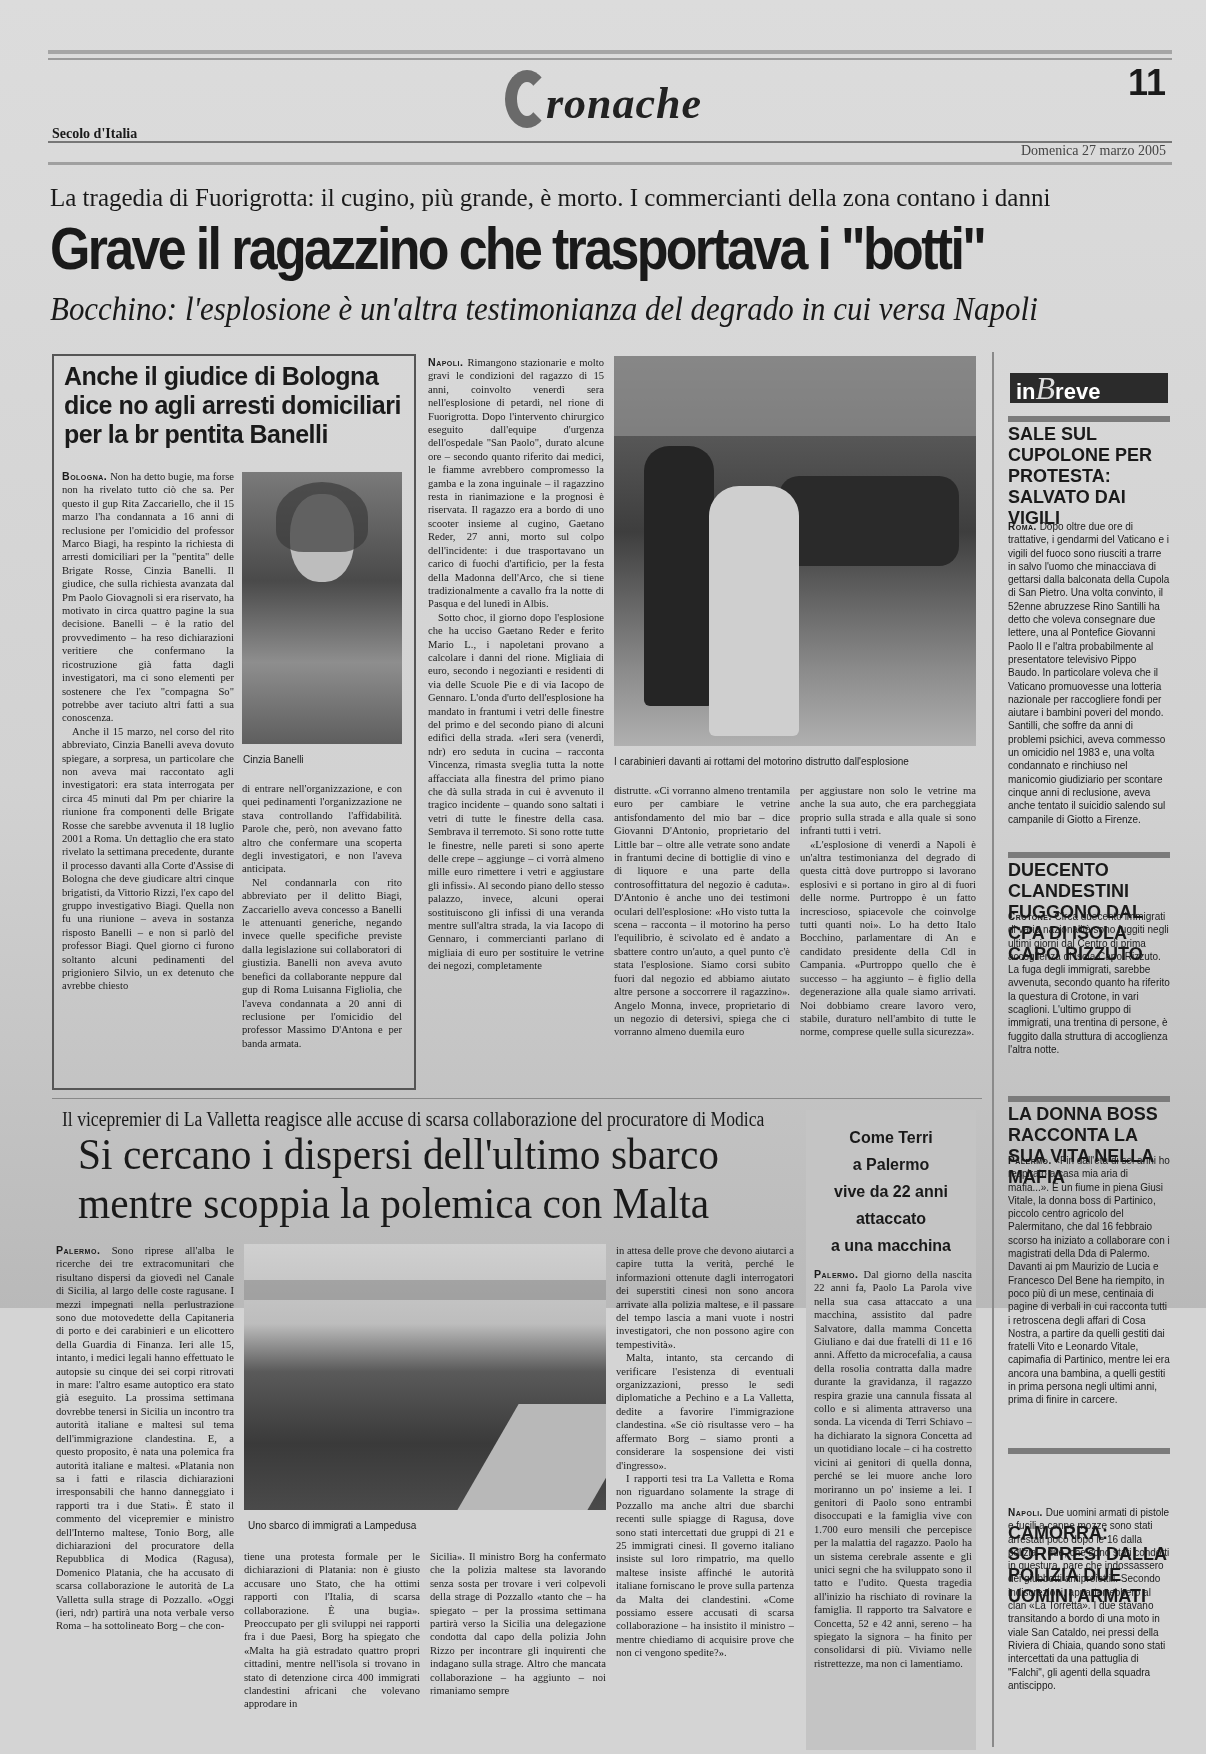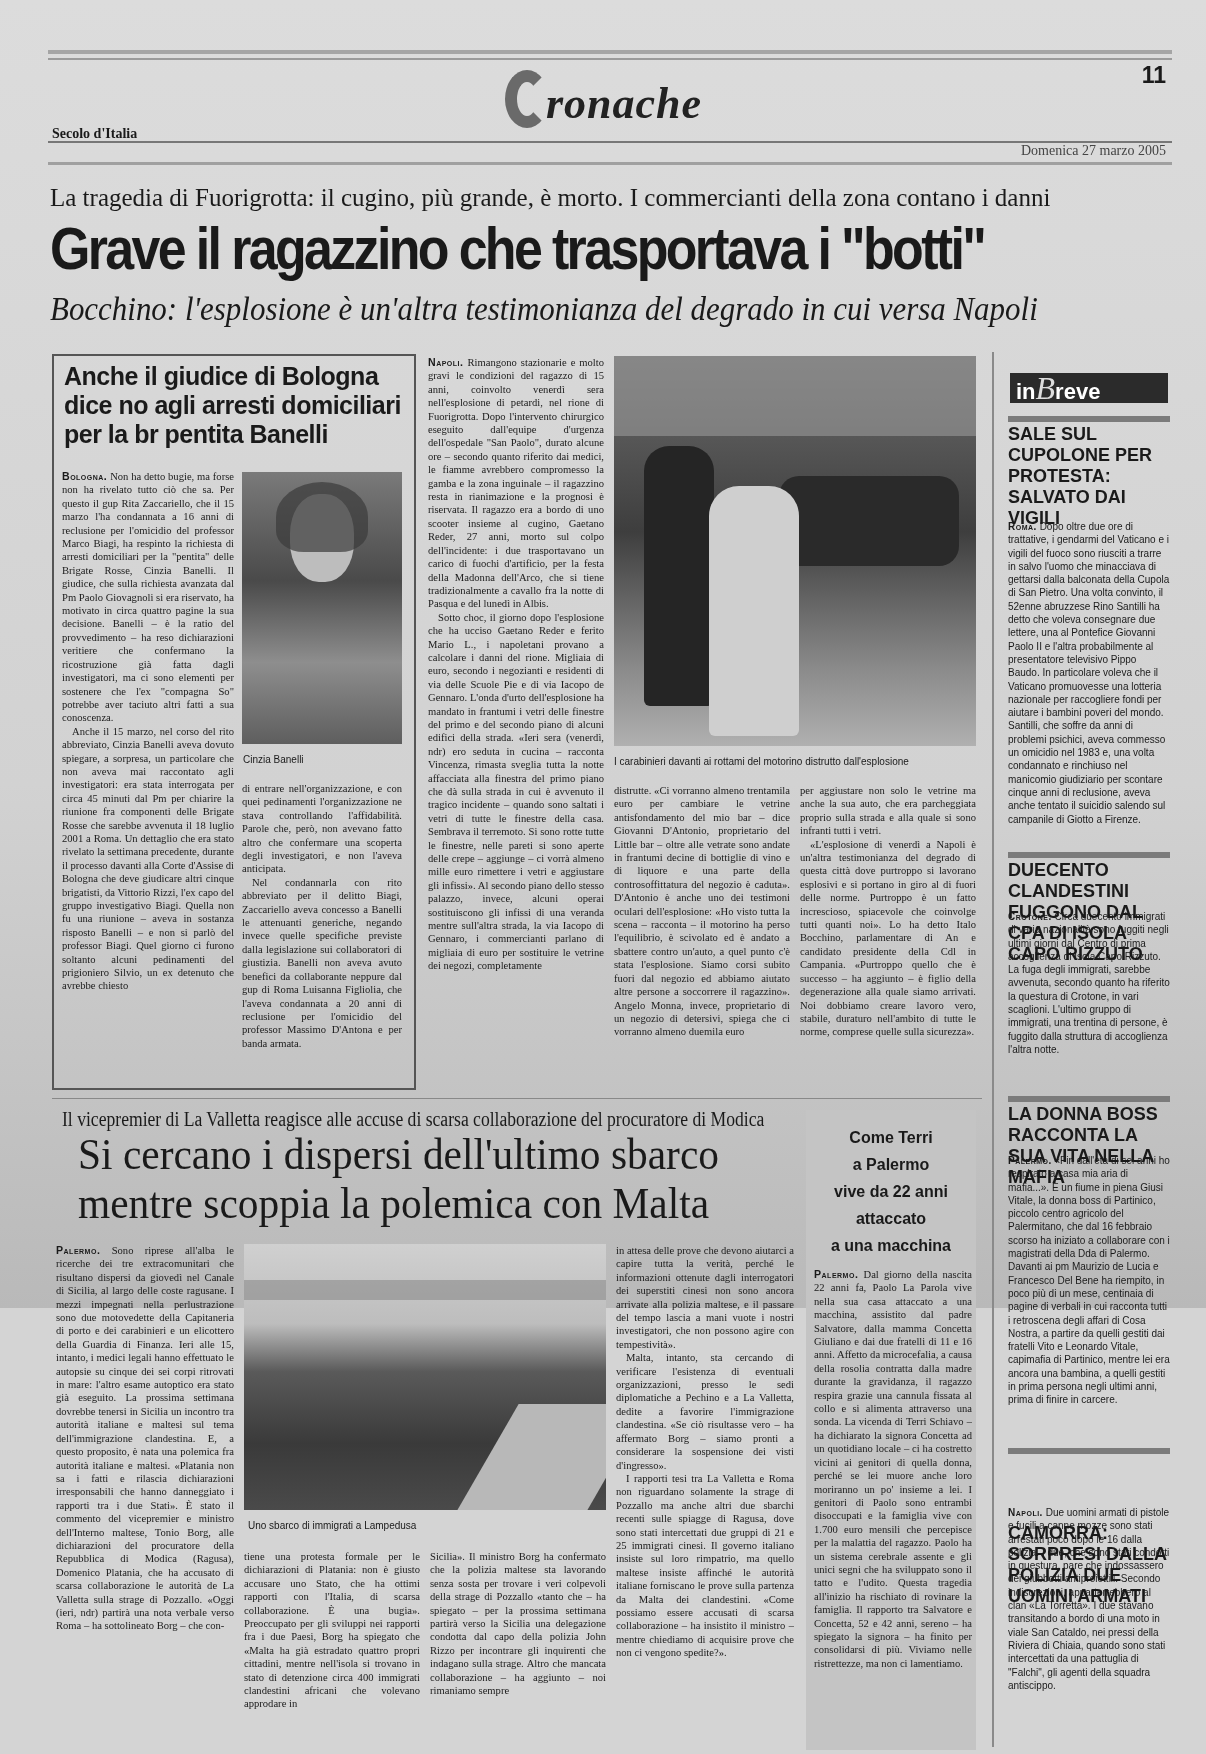--- a/index.html
+++ b/index.html
@@ -5,21 +5,21 @@
   html,body{margin:0;padding:0;}
   body{width:1206px;height:1754px;background:#d4d4d4;position:relative;overflow:hidden;
        font-family:"Liberation Serif",serif;color:#1a1a1a;}
   .page{position:absolute;left:0;top:0;width:1206px;height:1308px;
         background:linear-gradient(180deg,#dcdcdc 0%,#d2d2d2 60%,#b9b9b9 100%);}
   .abs{position:absolute;}
   .rule{position:absolute;background:#8a8a8a;}
   .masthead-title{position:absolute;left:500px;top:78px;font-size:44px;font-style:italic;font-weight:bold;
         font-family:"Liberation Serif",serif;color:#222;letter-spacing:1px;}
   .masthead-c{position:absolute;left:505px;top:70px;width:44px;height:58px;border:12px solid #6a6a6a;border-right-color:transparent;border-radius:50%;box-sizing:border-box;}
-  .pagenum{position:absolute;right:40px;top:62px;font-family:"Liberation Sans",sans-serif;font-size:23px;font-weight:bold;}
+  .pagenum{position:absolute;right:40px;top:62px;font-family:"Liberation Sans",sans-serif;font-size:36px;font-weight:bold;}
   .paper{position:absolute;left:52px;top:126px;font-size:14px;font-weight:bold;}
   .date{position:absolute;right:40px;top:143px;font-size:14px;color:#444;}
   .kicker{position:absolute;left:50px;top:184px;width:1150px;font-size:25px;white-space:nowrap;}
   .headline{position:absolute;left:50px;top:215px;font-family:"Liberation Sans",sans-serif;font-weight:bold;
         font-size:59px;letter-spacing:-3px;transform:scaleX(0.88);transform-origin:left;white-space:nowrap;}
   .subhead{position:absolute;left:50px;top:290px;font-style:italic;font-size:34px;white-space:nowrap;transform:scaleX(0.91);transform-origin:left;}
   .box{position:absolute;border:2px solid #555;}
   .boxtitle{font-family:"Liberation Sans",sans-serif;font-weight:bold;font-size:25px;line-height:29px;letter-spacing:-0.5px;}
   .col{position:absolute;font-size:10.6px;line-height:13.4px;text-align:justify;overflow:hidden;}
   .col p{margin:0;text-indent:10px;}

